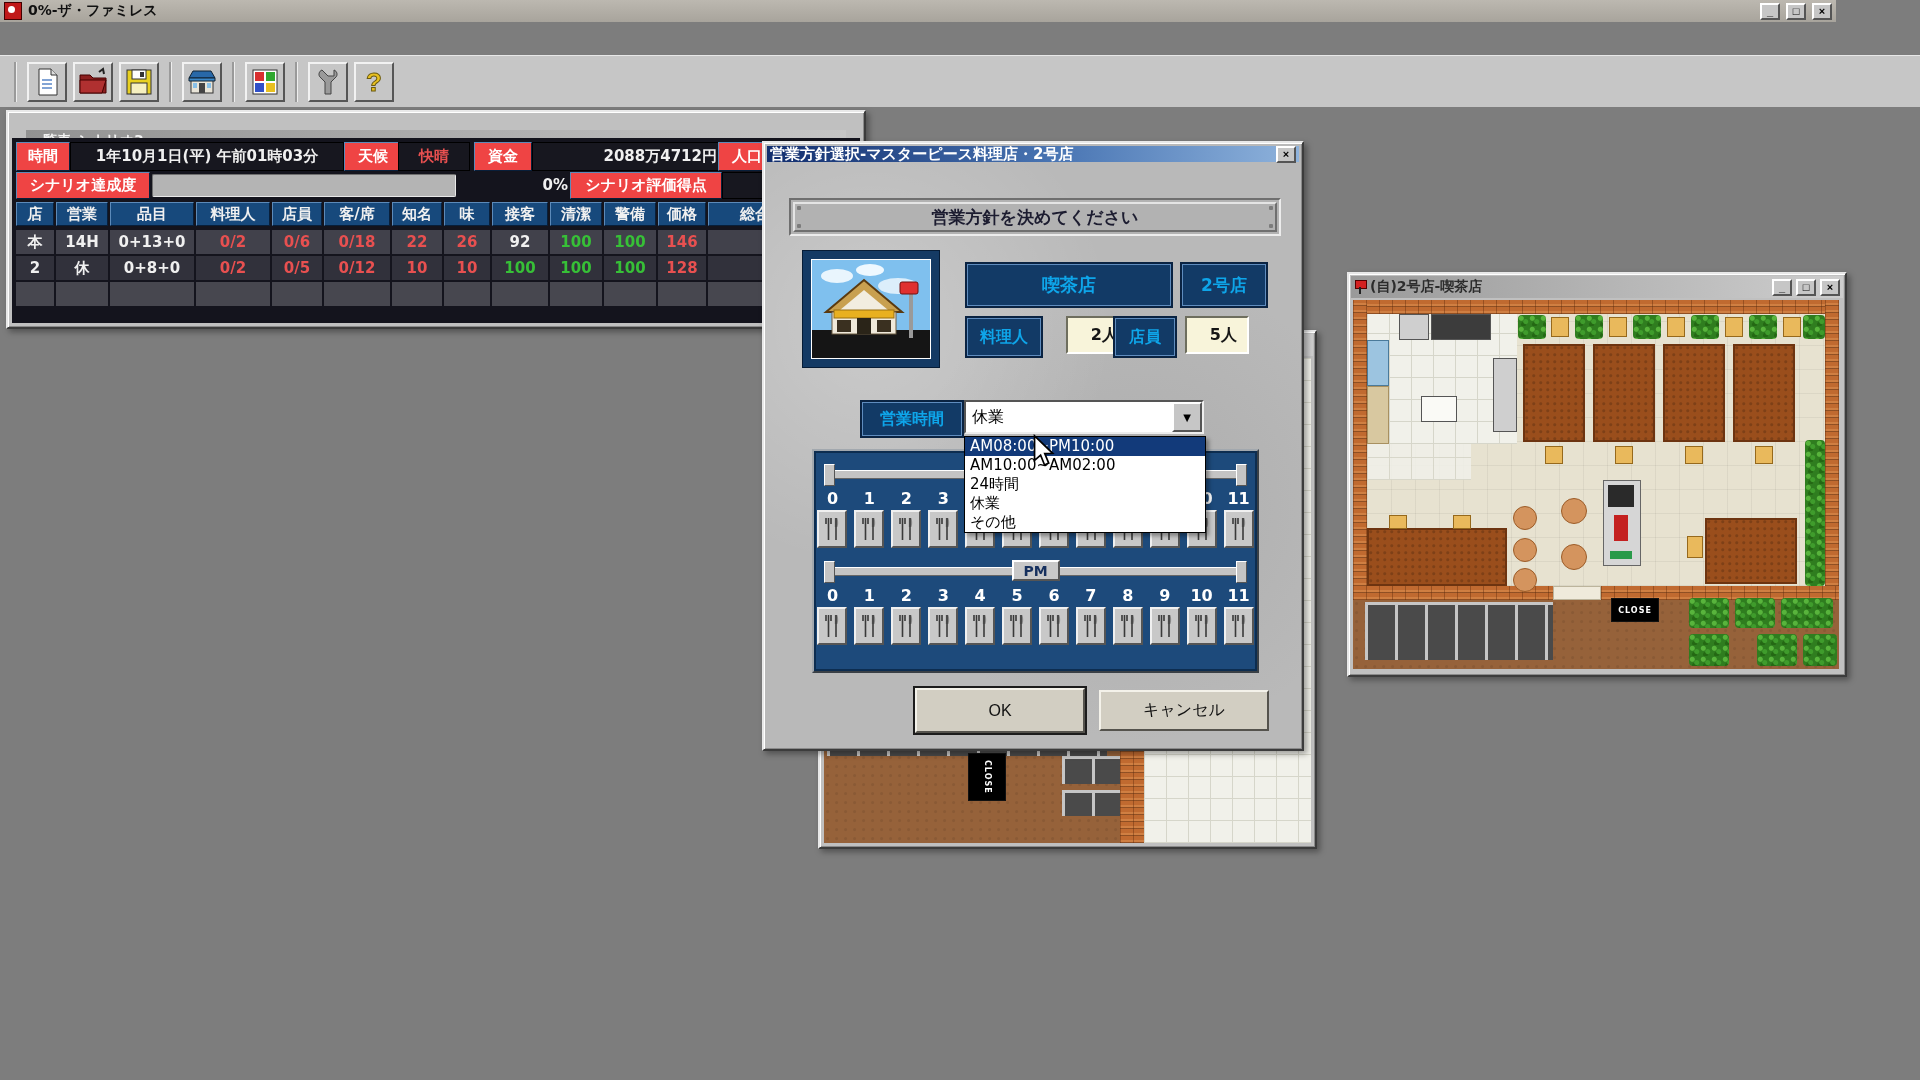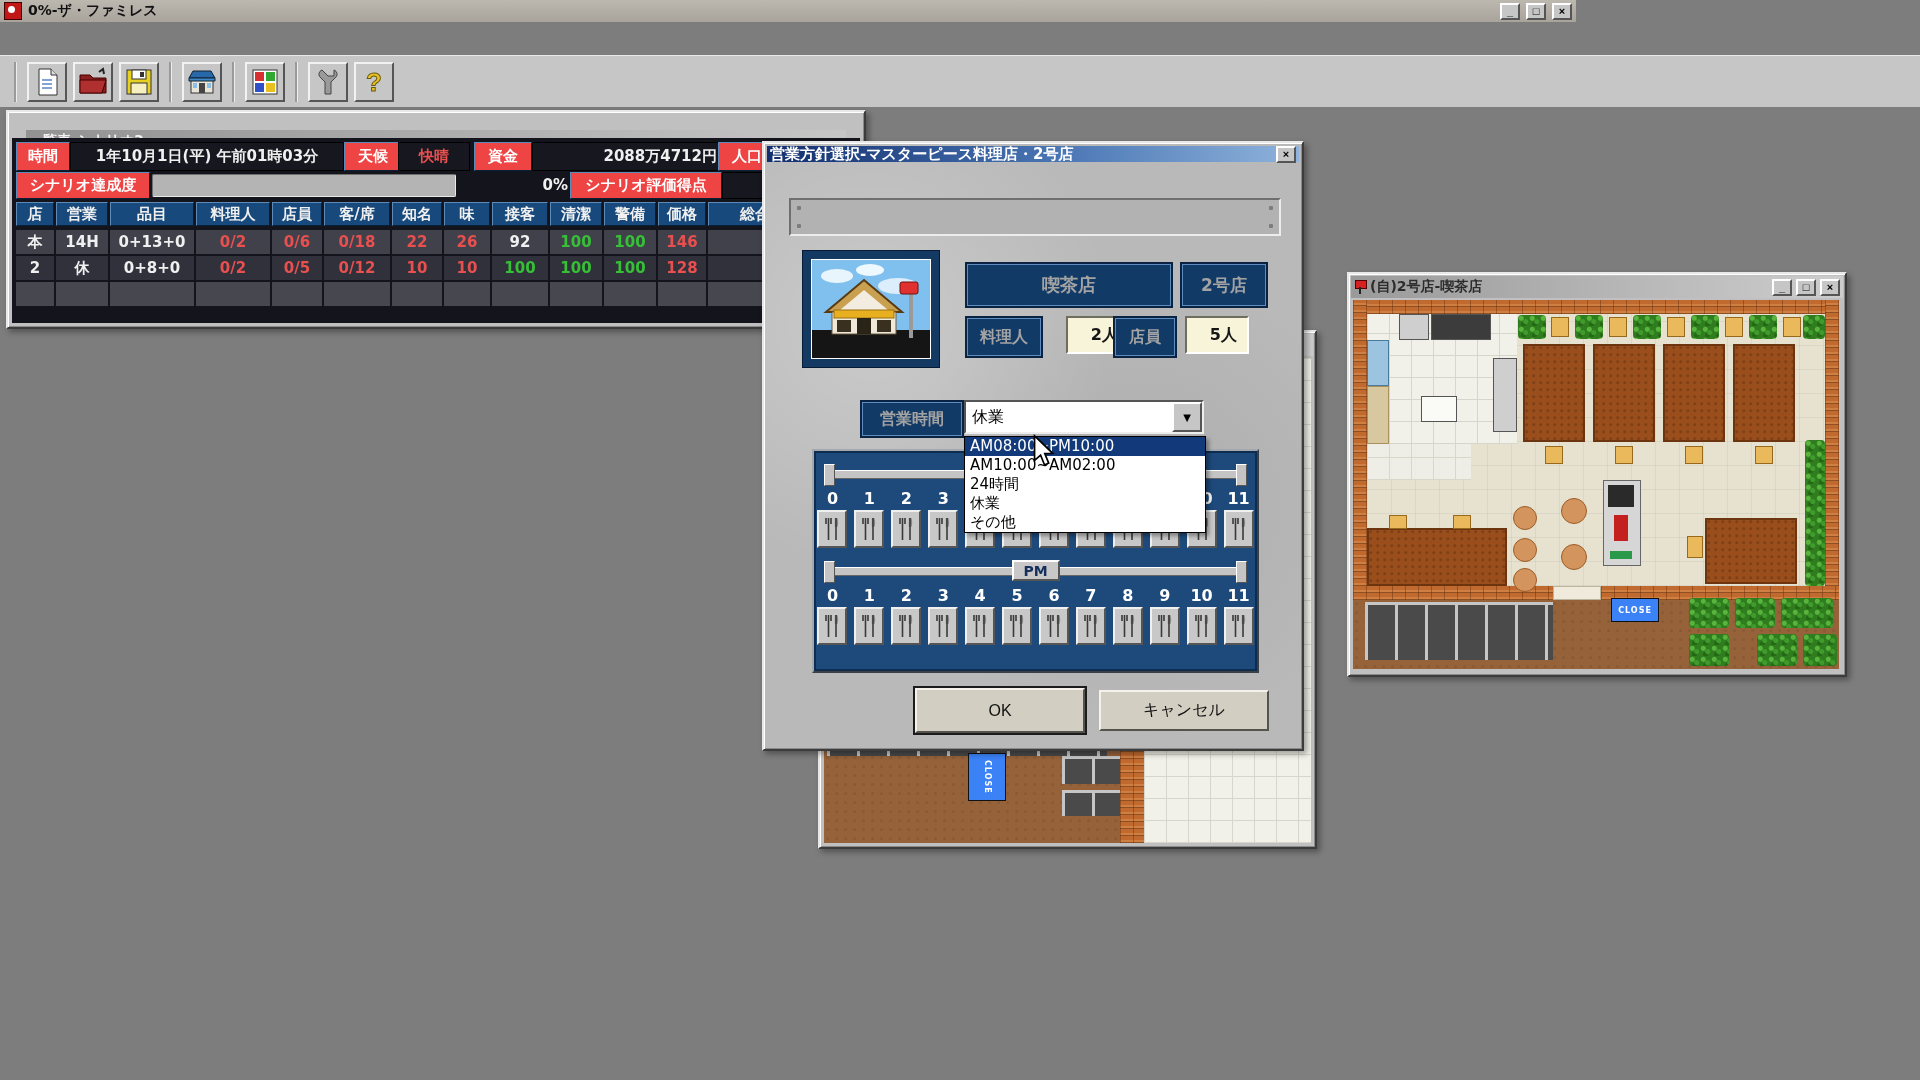--- a/index.html
+++ b/index.html
@@ -12,21 +12,21 @@
        box-shadow:inset 1px 1px 0 #fff,inset -1px -1px 0 #8a8a8a,3px 3px 6px rgba(0,0,0,.35);}
   .tb{height:22px;display:flex;align-items:center;padding:0 3px;gap:4px;}
   .tb-blue{background:linear-gradient(90deg,#122e6e,#4a76b4 55%,#8fb3dc);color:#fff;}
   .tb-gray{background:linear-gradient(90deg,#929292,#c6c6c6);color:#f2f2f2;}
   .tb-gray-dk{background:linear-gradient(90deg,#9a9a9a,#cdcdcd);color:#2c2c2c;}
   .tb .cap{flex:1;font-size:14px;font-weight:700;white-space:nowrap;overflow:hidden;}
   .wbtn{width:20px;height:17px;background:#c6c6c6;border:2px solid;border-color:#fff #555 #555 #fff;
         font-size:11px;line-height:12px;font-weight:700;color:#000;text-align:center;padding:0;}
 
   
-  #appbar{left:0;top:0;width:1576px;height:22px;background:linear-gradient(#bcb8b0,#a8a49c);
+  #appbar{left:0;top:0;width:1836px;height:22px;background:linear-gradient(#bcb8b0,#a8a49c);
           display:flex;align-items:center;padding:7px 4px;gap:6px;box-sizing:border-box;}
   #appbar .cap{flex:1;font-size:14px;font-weight:700;color:#111;}
   #appicon{width:16px;height:16px;background:#c01818;border:1px solid #400;position:relative;}
   #appicon:before{content:"";position:absolute;left:3px;top:3px;width:7px;height:7px;border-radius:50%;background:#fff;}
   #menubar{left:0;top:22px;width:1920px;height:32px;background:#c6c6c6;border-bottom:1px solid #9a9a9a;
            display:flex;align-items:center;padding:0 6px;box-sizing:border-box;}
   .mitem{padding:4px 16px;font-size:15px;color:#333;}
   #toolbar{left:0;top:55px;width:1920px;height:52px;background:#c6c6c6;border-top:1px solid #e8e8e8;
            display:flex;align-items:center;gap:6px;padding:0 10px;box-sizing:border-box;}
   .tbtn{width:40px;height:40px;background:#c6c6c6;border:2px solid;border-color:#f2f2f2 #565656 #565656 #f2f2f2;padding:2px;}
@@ -53,21 +53,21 @@
   #dialog{left:762px;top:141px;width:538px;height:606px;z-index:10;
           background:
             radial-gradient(circle at 20% 30%,rgba(255,255,255,.25),transparent 40%),
             radial-gradient(circle at 70% 60%,rgba(120,120,120,.18),transparent 45%),#b9b9b9;}
   #dlg-tb{position:absolute;left:3px;top:3px;right:3px;height:16px;}
   .plate{background:#b2b2b2;border:2px solid;border-color:#6f6f6f #ececec #ececec #6f6f6f;position:relative;}
   .plate .in{position:absolute;inset:2px;border:2px solid;border-color:#e4e4e4 #6f6f6f #6f6f6f #e4e4e4;
              display:flex;align-items:center;justify-content:center;font-size:17px;font-weight:700;color:#1c1c30;}
   .dot{position:absolute;width:4px;height:4px;background:#7c7c7c;border-radius:1px;}
   .navy{background:#123a66;border:2px solid #0a2342;box-shadow:inset 0 0 0 1px #5f8cbe;
-        color:#a3a3a3;font-weight:700;display:flex;align-items:center;justify-content:center;}
+        color:#0ea5e9;font-weight:700;display:flex;align-items:center;justify-content:center;}
   .cream{background:#f8f4da;border:2px solid;border-color:#6e6e5e #fff #fff #6e6e5e;
          color:#151515;font-weight:700;font-size:16px;display:flex;align-items:center;justify-content:flex-end;padding-right:10px;box-sizing:border-box;}
   #combo{background:#fff;border:2px solid;border-color:#555 #eee #eee #555;display:flex;align-items:stretch;}
   #combo .val{flex:1;font-size:16px;color:#000;display:flex;align-items:center;padding-left:6px;}
   #combo .cbtn{width:26px;background:#c6c6c6;border:2px solid;border-color:#fff #555 #555 #fff;
                display:flex;align-items:center;justify-content:center;font-size:10px;color:#000;}
   #ddlist{background:#fff;border:1px solid #000;box-shadow:3px 3px 4px rgba(0,0,0,.35);z-index:12;}
   .ddit{height:19px;line-height:19px;padding-left:5px;font-size:15px;color:#000;white-space:nowrap;}
   .ddit.sel{background:#123a7a;color:#fff;}
   #hpanel{background:#1d4a7b;border:2px solid;border-color:#a2a8ae #3a4046 #3a4046 #a2a8ae;box-shadow:inset 0 0 0 2px #0d2d50;}
@@ -101,21 +101,21 @@
       radial-gradient(circle at 30% 30%,#58b43c 2px,transparent 3px),
       radial-gradient(circle at 70% 60%,#3f9c2c 2px,transparent 3px),
       radial-gradient(circle at 50% 85%,#246814 2px,transparent 3px);background-size:11px 11px;}
   .tableBr{background:#9a4e1c;border:2px solid #6d3410;box-sizing:border-box;background-image:
       radial-gradient(circle at 25% 25%,rgba(0,0,0,.18) 1px,transparent 2px);background-size:7px 7px;}
   .chairY{background:#e9b95c;border:1px solid #96691c;box-sizing:border-box;}
   .stalls{background:repeating-linear-gradient(90deg,#c6c6c6 0 3px,#4a4a4a 3px 30px);border-top:3px solid #c6c6c6;box-sizing:border-box;}
   .dirt{background:#96623a;background-image:radial-gradient(circle at 40% 40%,rgba(0,0,0,.08) 1px,transparent 2px);background-size:9px 9px;}
   .stool{background:#d4945e;border:1px solid #9c5c28;border-radius:50%;box-sizing:border-box;}
   .appl{background:#cfcfcf;border:1px solid #555;box-sizing:border-box;}
-  .closesign{background:#3b82f6;border:1px solid #111;color:#fff;font-size:8px;font-weight:700;
+  .closesign{background:#000000;border:1px solid #111;color:#fff;font-size:8px;font-weight:700;
              display:flex;align-items:center;justify-content:center;letter-spacing:1px;}
 
   #backwin{left:818px;top:330px;width:495px;height:515px;z-index:3;}
   #mapwin{left:1347px;top:272px;width:496px;height:401px;z-index:5;}
   .mapicon{width:12px;height:14px;position:relative;}
   .mapicon:before{content:"";position:absolute;left:1px;top:0;width:10px;height:7px;background:#d42020;border:1px solid #500;}
   .mapicon:after{content:"";position:absolute;left:5px;top:7px;width:2px;height:7px;background:#222;}
   #cursor{z-index:20;pointer-events:none;}
 </style>
 </head>
@@ -286,20 +286,21 @@
     </div>
   </div>
 
   <div id="dialog" class="abs win">
     <div id="dlg-tb" class="tb tb-blue">
       <div class="cap" style="font-size:15px;">営業方針選択-マスターピース料理店・2号店</div>
       <button class="wbtn">×</button>
     </div>
 
     <div class="abs plate" style="left:25px;top:55px;width:488px;height:34px;">
+      <div class="in">営業方針を決めてください</div>
       <div class="dot" style="left:6px;top:6px;"></div>
         <div class="dot" style="right:6px;top:6px;"></div>
       <div class="dot" style="left:6px;bottom:6px;"></div>
         <div class="dot" style="right:6px;bottom:6px;"></div>
     </div>
 
     <div class="abs" style="left:38px;top:107px;width:136px;height:116px;background:#143a64;border:1px solid #061c36;">
       <div class="abs" style="left:8px;top:8px;right:8px;bottom:8px;border:1px solid #fff;">
         <svg width="118" height="98" viewBox="0 0 118 98" preserveAspectRatio="none">
           <rect width="118" height="98" fill="#7fc0ee"></rect>

